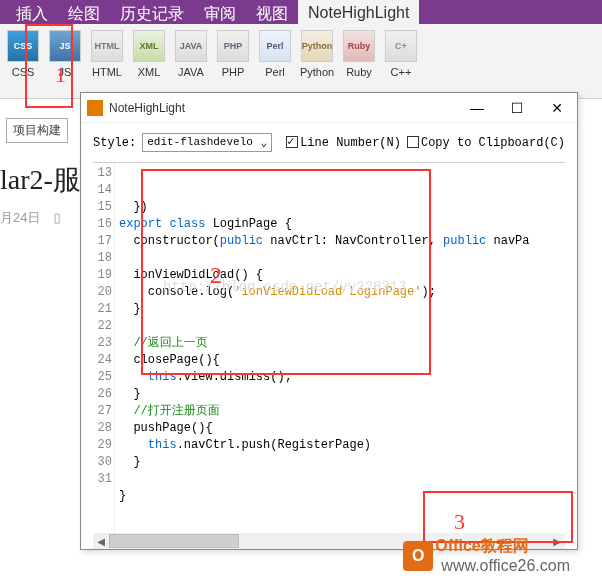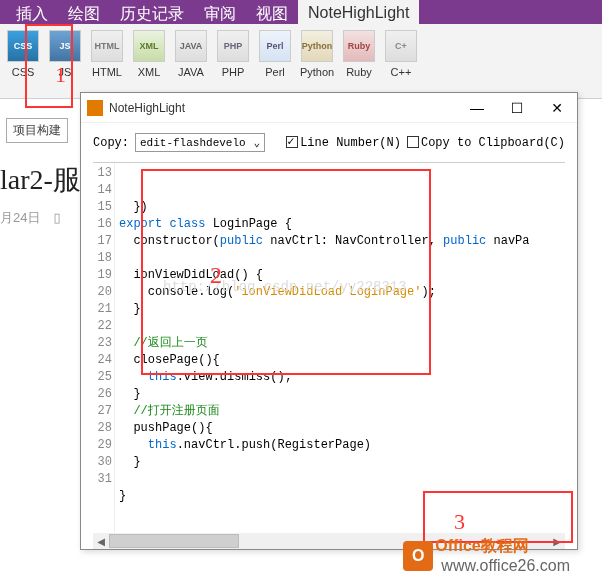--- a/index.html
+++ b/index.html
@@ -27,21 +27,21 @@
   
   
   .dialog { position: absolute; left: 80px; top: 92px; width: 498px; height: 458px; background: #fff; border: 1px solid #888; box-shadow: 2px 2px 6px rgba(0,0,0,0.15); display: flex; flex-direction: column; }
   .dlg-title { display: flex; align-items: center; height: 30px; border-bottom: 1px solid #eee; }
   .dlg-icon { width: 16px; height: 16px; margin: 0 6px; background: #e07b00; display:inline-block; }
   .dlg-title-text { flex: 1; font-size: 12px; color: #333; }
   .win-btn { width: 40px; height: 28px; display:flex; align-items:center; justify-content:center; font-size:14px; cursor:pointer; }
   
   .dlg-toolbar { display:flex; align-items:center; padding: 10px 12px; gap:6px; font-family: "Courier New", monospace; font-size:12px; }
   .dlg-toolbar .spacer { flex:1; }
-  .style-select { border:1px solid #999; padding:2px 4px; font-family:"Courier New",monospace; font-size:11px; width:130px; display:inline-flex; align-items:center; justify-content:space-between; background:#fff; }
+  .style-select { border:1px solid #999; padding:2px 4px; font-family:"Courier New",monospace; font-size:11px; width:130px; display:inline-flex; justify-content:space-between; background:#fff; }
   .chk { width:12px; height:12px; border:1px solid #333; display:inline-block; vertical-align:middle; margin-right:2px; background:#fff; position:relative; }
   .chk.checked::after { content:"✓"; position:absolute; left:0; top:-3px; font-size:12px; }
   
   .code-area { flex:1; display:flex; border-top:1px solid #ccc; margin:0 12px; position:relative; overflow:hidden; }
   .gutter { width:22px; background:#fff; color:#888; text-align:right; font-family:"Courier New",monospace; font-size:12px; line-height:17px; padding:2px 2px 0 0; border-right:1px solid #eee; }
   .code { flex:1; font-family:"Courier New",monospace; font-size:12px; line-height:17px; padding:2px 0 0 4px; white-space:pre; position:relative; overflow:hidden; color:#000; }
   .kw { color:#0066cc; }
   .str { color:#d48b00; }
   .cm { color:#1a8a1a; }
   .watermark { position:absolute; left:48px; top:116px; color:#ddd; font-family:"Courier New"; font-size:14px; pointer-events:none; }
@@ -142,21 +142,21 @@
 <div class="dialog">
   <div class="dlg-title">
     <span class="dlg-icon"></span>
     <span class="dlg-title-text">NoteHighLight</span>
     <div class="win-btn">—</div>
     <div class="win-btn">☐</div>
     <div class="win-btn">✕</div>
   </div>
 
   <div class="dlg-toolbar">
-    <span>Copy:</span>
+    <span>Style:</span>
     <span class="style-select">
         <span>edit-flashdevelo</span>
         <span>⌄</span>
       </span>
     <span class="spacer"></span>
     <label><span class="chk checked"></span><span>Line Number(N)</span></label>
     <label><span class="chk"></span><span>Copy to Clipboard(C)</span></label>
   </div>
 
   <div class="code-area">

